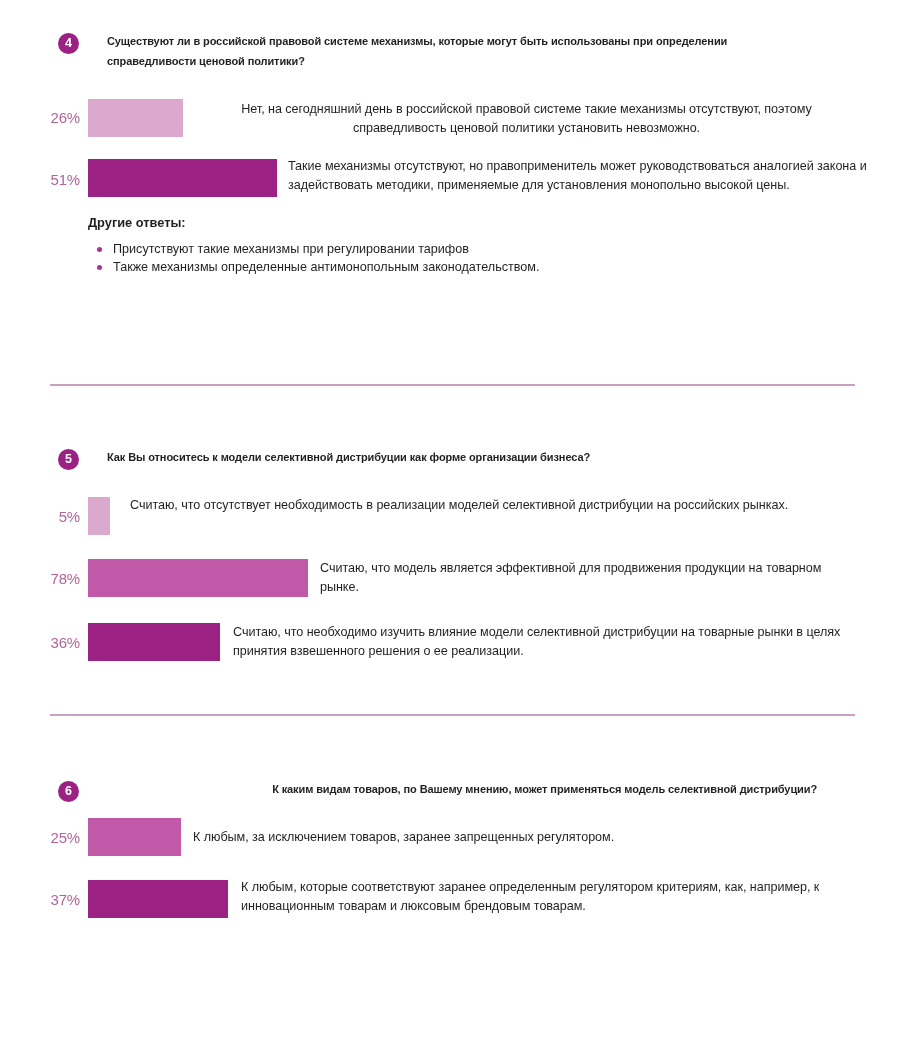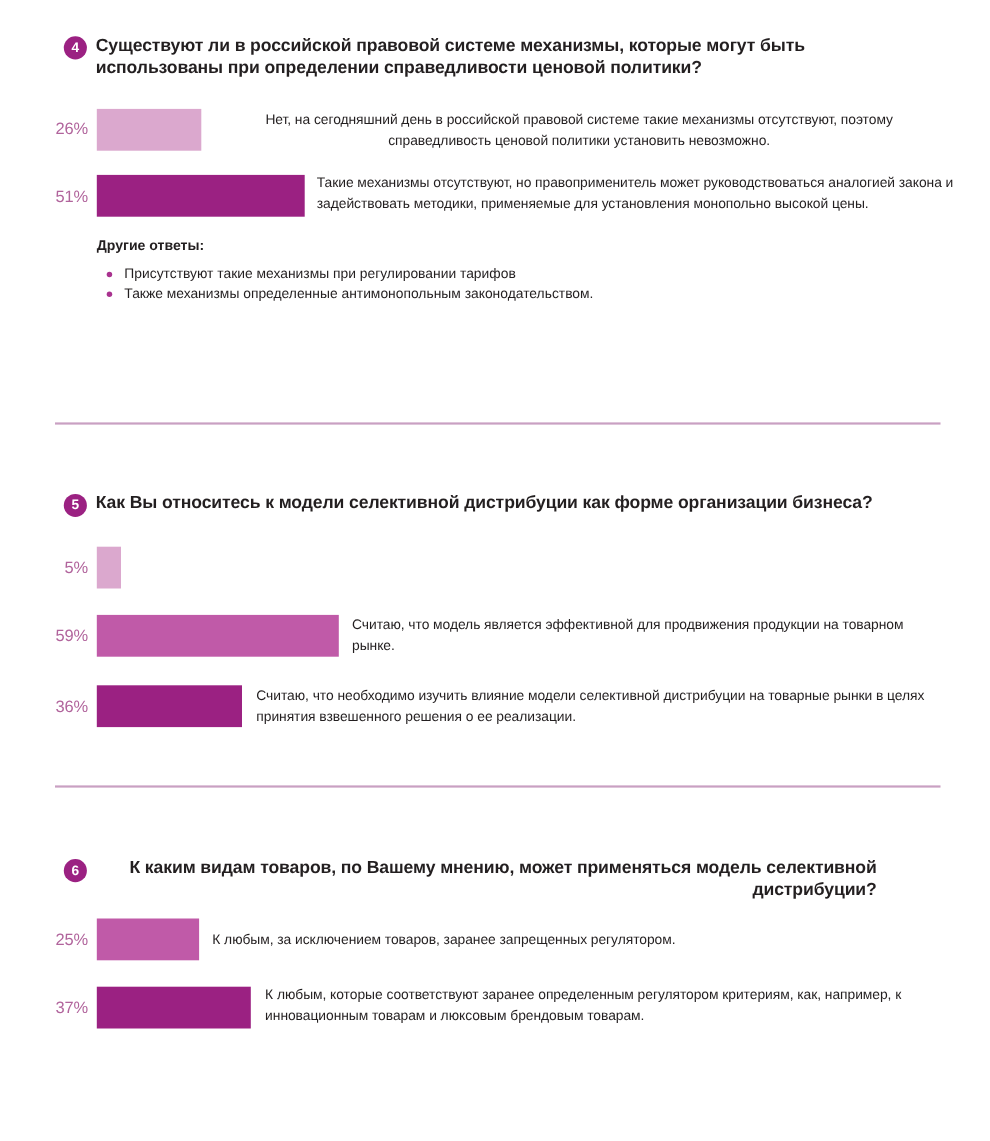--- a/index.html
+++ b/index.html
@@ -42,22 +42,22 @@
     background: #9b2182;
     color: #ffffff;
     font-size: 12.5px;
     font-weight: bold;
     line-height: 21px;
     text-align: center;
     margin-top: 1px;
     font-family: "Liberation Sans", sans-serif;
   }
   .qtext {
-    margin-left: 8px;
-    font-size: 16px;
+    margin-left: 28px;
+    font-size: 11px;
     font-weight: bold;
     line-height: 19.5px;
     color: #231f20;
     letter-spacing: -0.1px;
   }
 
   
   .row {
     position: relative;
     display: flex;
@@ -169,24 +169,25 @@
 
   <div class="qblock" style="top:448px;">
     <div class="qhead">
       <div class="qbadge">5</div>
       <div class="qtext" style="width:740px;">Как Вы относитесь к модели селективной дистрибуции как форме организации бизнеса?</div>
     </div>
 
     <div class="row" style="height:46px; margin-top:25px;">
       <div class="pct" style="top:13px;">5%</div>
       <div class="bar light" style="width:22px; top:2px;"></div>
+      <div class="answer" style="left:130px; top:1px; width:700px;">Считаю, что отсутствует необходимость в реализации моделей селективной дистрибуции на российских рынках.</div>
     </div>
 
     <div class="row" style="height:48px; margin-top:16px;">
-      <div class="pct" style="top:13px;">59%</div>
+      <div class="pct" style="top:13px;">78%</div>
       <div class="bar mid" style="width:220px; top:2px;"></div>
       <div class="answer" style="left:320px; top:2px; width:540px;">Считаю, что модель является эффективной для продвижения продукции на товарном рынке.</div>
     </div>
 
     <div class="row" style="height:48px; margin-top:16px;">
       <div class="pct" style="top:13px;">36%</div>
       <div class="bar dark" style="width:132px; top:2px;"></div>
       <div class="answer" style="left:233px; top:2px; width:620px;">Считаю, что необходимо изучить влияние модели селективной дистрибуции на товарные рынки в целях принятия взвешенного решения о ее реализации.</div>
     </div>
   </div>

